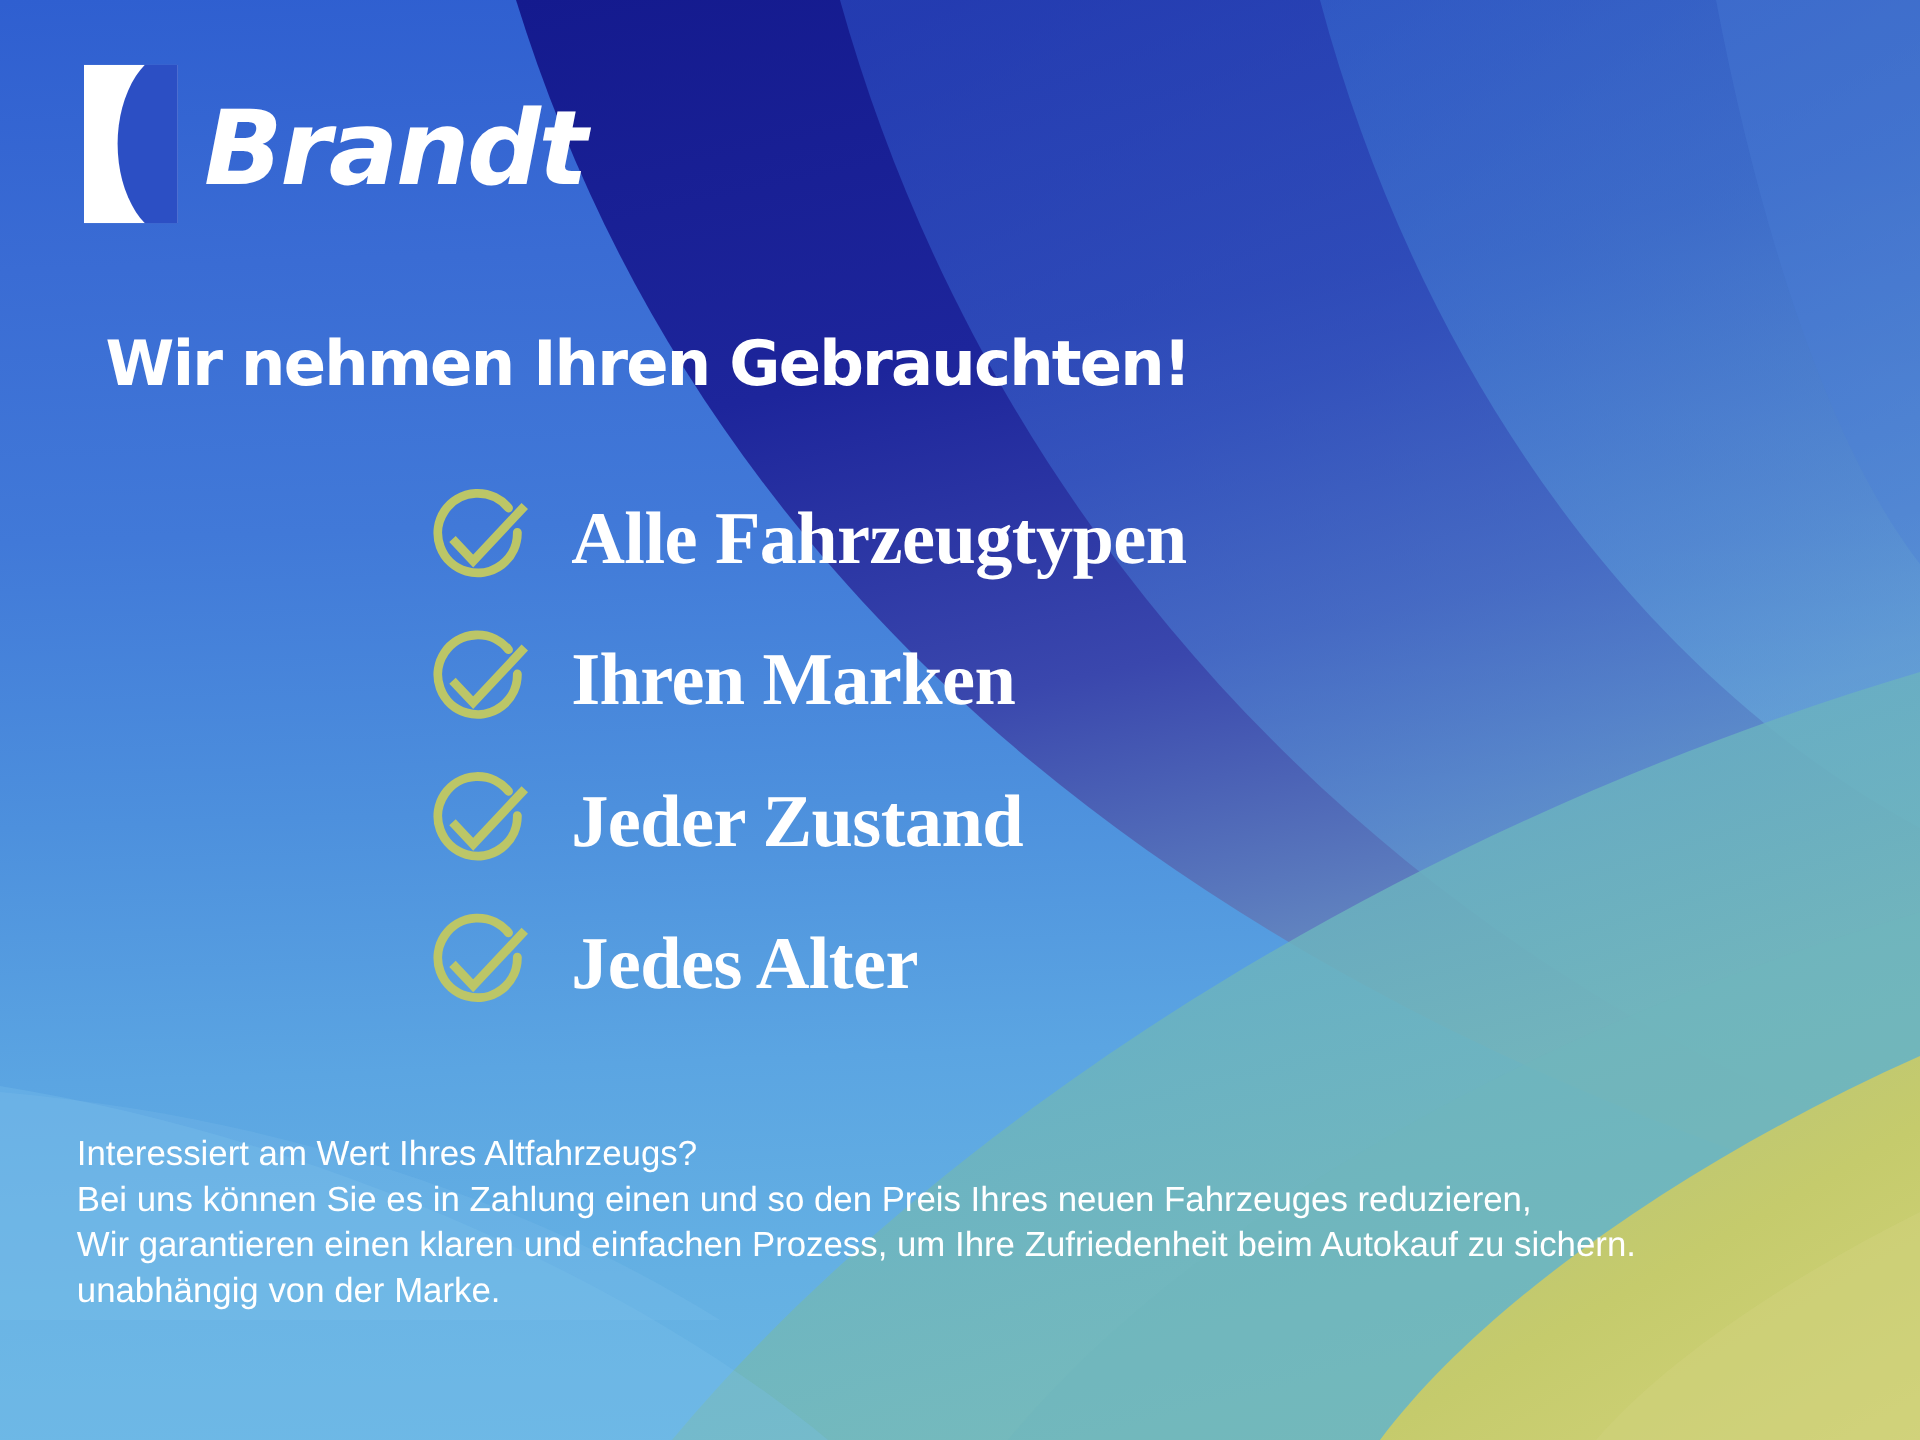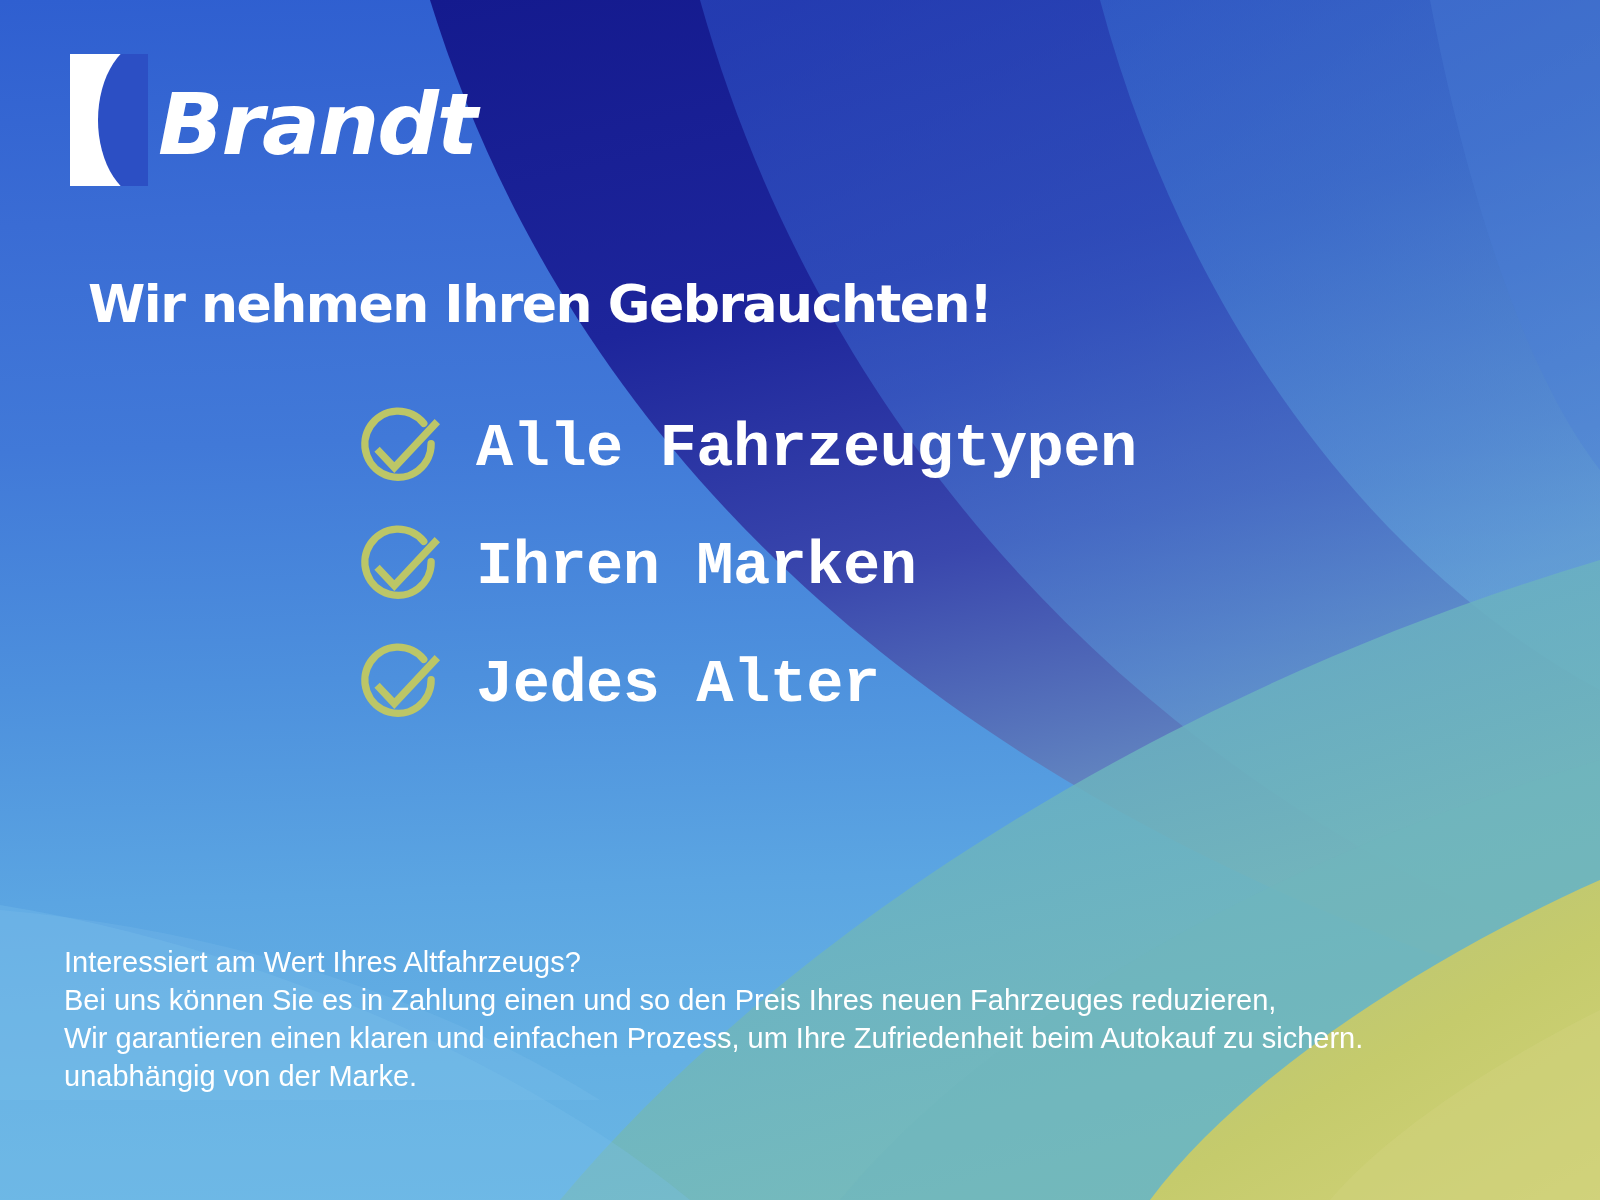--- a/index.html
+++ b/index.html
@@ -28,21 +28,21 @@
   .arcs { position: absolute; inset: 0; }
   .arcs svg { position: absolute; top: 0; left: 0; width: 1600px; height: 1200px; display: block; }
 
   
   .logo-row {
     position: absolute;
     left: 70px;
     top: 54px;
     display: flex;
     align-items: center;
-    gap: 10px;
+    gap: 22px;
   }
   .logo-mark {
     position: relative;
     width: 78px;
     height: 132px;
     overflow: hidden;
   }
   .logo-mark .plate {
     position: absolute;
     left: 0; top: 0;
@@ -91,21 +91,21 @@
     top: 392px;
   }
   .bullet {
     display: flex;
     align-items: center;
     height: 118px;
     gap: 32px;
   }
   .check-icon { width: 92px; height: 92px; flex: none; display: block; }
   .bullet-label {
-    font-family: Liberation Mono, monospace;
+    font-family: Liberation Serif, serif;
     font-weight: 700;
     font-size: 62px;
     line-height: 1;
     letter-spacing: -0.5px;
     color: #ffffff;
     white-space: nowrap;
     transform: translateY(-2px);
   }
 
   
@@ -202,20 +202,27 @@
     </div>
 
     <div class="bullet">
       <svg class="check-icon" viewBox="0 0 100 100">
         <path d="M 78 20 A 36 36 0 1 0 86 42" fill="none" stroke="#bcc667" stroke-width="8" stroke-linecap="round"></path>
         <path d="M 30 51 L 46 68 L 90 21" fill="none" stroke="#bcc667" stroke-width="8" stroke-linecap="square" stroke-linejoin="miter"></path>
       </svg>
       <span class="bullet-label">Ihren Marken</span>
     </div>
 
+    <div class="bullet">
+      <svg class="check-icon" viewBox="0 0 100 100">
+        <path d="M 78 20 A 36 36 0 1 0 86 42" fill="none" stroke="#bcc667" stroke-width="8" stroke-linecap="round"></path>
+        <path d="M 30 51 L 46 68 L 90 21" fill="none" stroke="#bcc667" stroke-width="8" stroke-linecap="square" stroke-linejoin="miter"></path>
+      </svg>
+      <span class="bullet-label">Jeder Zustand</span>
+    </div>
 
     <div class="bullet">
       <svg class="check-icon" viewBox="0 0 100 100">
         <path d="M 78 20 A 36 36 0 1 0 86 42" fill="none" stroke="#bcc667" stroke-width="8" stroke-linecap="round"></path>
         <path d="M 30 51 L 46 68 L 90 21" fill="none" stroke="#bcc667" stroke-width="8" stroke-linecap="square" stroke-linejoin="miter"></path>
       </svg>
       <span class="bullet-label">Jedes Alter</span>
     </div>
 
   </div>

